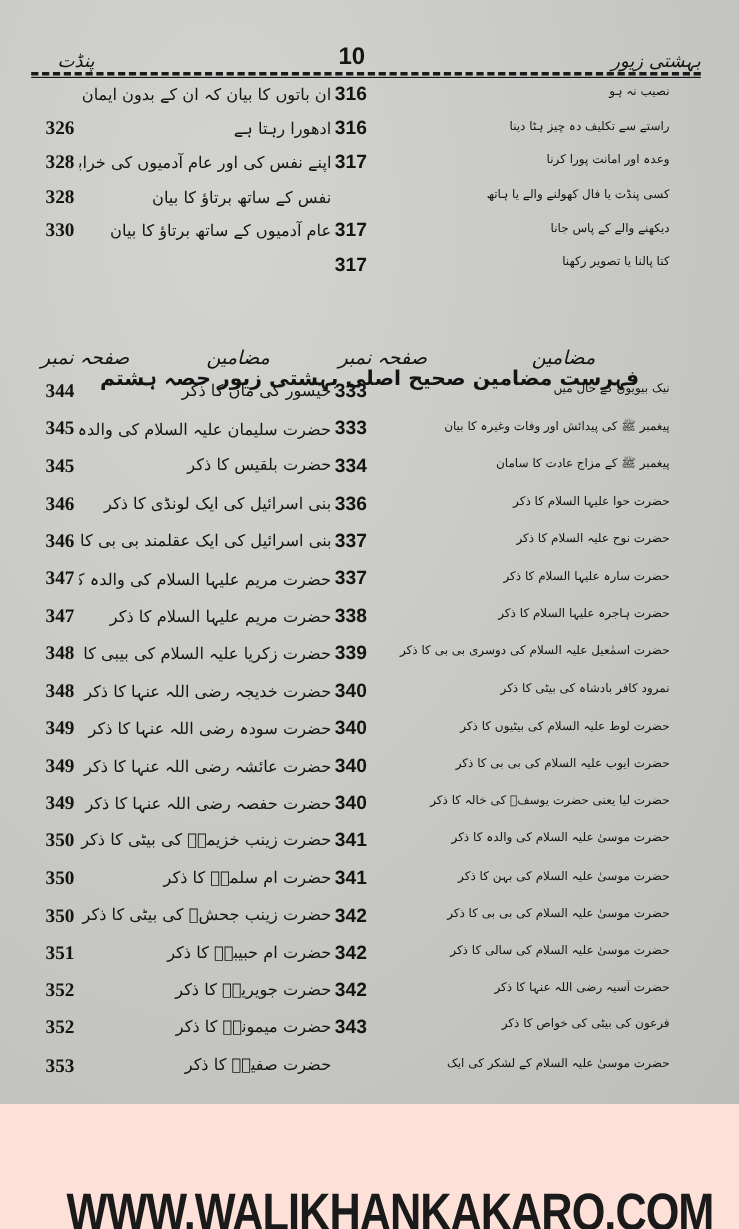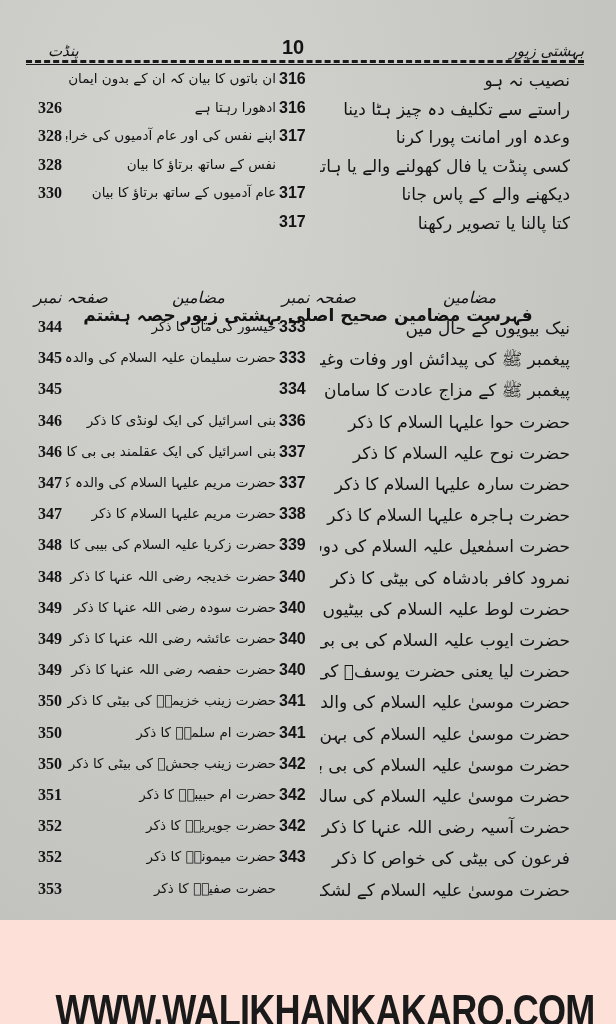--- a/index.html
+++ b/index.html
@@ -6,21 +6,21 @@
   body { width:616px; height:1024px; overflow:hidden; background:#fde1d8; font-family:"DejaVu Sans", sans-serif; }
   .page { position:absolute; left:0; top:0; width:616px; height:920px; background:#c9c9c6;
     background-image: radial-gradient(ellipse at 30% 20%, #d3d3d0 0%, #c6c6c3 60%, #bdbdba 100%); color:#141414; }
   .header { position:absolute; top:42px; left:20px; right:20px; height:24px; }
   .hdr-right { position:absolute; right:12px; top:0; font-size:15px; font-style:italic; }
   .hdr-left { position:absolute; left:28px; top:0; font-size:15px; font-style:italic; }
   .hdr-num { position:absolute; left:262px; top:-6px; font-family:"Liberation Sans", sans-serif; font-weight:bold; font-size:20px; }
   .rule { position:absolute; top:60px; left:26px; width:558px; height:0; border-top:3px dashed #1a1a1a; }
   .rule2 { position:absolute; top:64px; left:26px; width:558px; height:0; border-top:1px solid #1a1a1a; }
   .row { position:absolute; left:0; width:616px; height:30px; direction:rtl; }
-  .c-rt { position:absolute; right:46px; width:250px; text-align:right; font-size:17px; white-space:nowrap; overflow:hidden; }
+  .c-rt { position:absolute; right:58px; width:250px; text-align:right; font-size:10px; white-space:nowrap; overflow:hidden; }
   .c-pg1 { position:absolute; left:279px; width:36px; text-align:left; font-family:"Liberation Sans", sans-serif; font-weight:bold; font-size:16px; direction:ltr; }
   .c-lt { position:absolute; right:340px; width:210px; text-align:right; font-size:13.5px; white-space:nowrap; overflow:hidden; }
   .c-pg2 { position:absolute; left:38px; width:40px; font-family:Liberation Serif, serif; font-weight:bold; font-size:16px; direction:ltr; }
   .section-title { position:absolute; top:262px; left:0; width:616px; text-align:center; font-size:17px; font-weight:bold; direction:rtl;margin-top:43px; }
   .colhead { position:absolute; top:288px; font-size:16px; font-style:italic; direction:rtl; }
   .banner { position:absolute; left:0; top:920px; width:616px; height:104px; background:#fde1d8;margin-top:38px; }
   .banner-text { position:absolute; left:0; top:28px; width:616px; text-align:center; font-family:"Liberation Sans", sans-serif; font-weight:bold; font-size:44px; letter-spacing:-1px; color:#1a1a1a; transform:scaleX(0.82); transform-origin:center; }
 </style>
 </head>
 <body>
@@ -88,20 +88,21 @@
       </div>
       <div class="row" style="top: 349.2px;">
         <span class="c-rt">پیغمبر ﷺ کی پیدائش اور وفات وغیرہ کا بیان</span>
         <span class="c-pg1">333</span>
         <span class="c-lt">حضرت سلیمان علیہ السلام کی والدہ کا ذکر</span>
         <span class="c-pg2">345</span>
       </div>
       <div class="row" style="top: 380.4px;">
         <span class="c-rt">پیغمبر ﷺ کے مزاج عادت کا سامان</span>
         <span class="c-pg1">334</span>
+        <span class="c-lt">حضرت بلقیس کا ذکر</span>
         <span class="c-pg2">345</span>
       </div>
       <div class="row" style="top: 411.6px;">
         <span class="c-rt">حضرت حوا علیہا السلام کا ذکر</span>
         <span class="c-pg1">336</span>
         <span class="c-lt">بنی اسرائیل کی ایک لونڈی کا ذکر</span>
         <span class="c-pg2">346</span>
       </div>
       <div class="row" style="top: 442.8px;">
         <span class="c-rt">حضرت نوح علیہ السلام کا ذکر</span>

